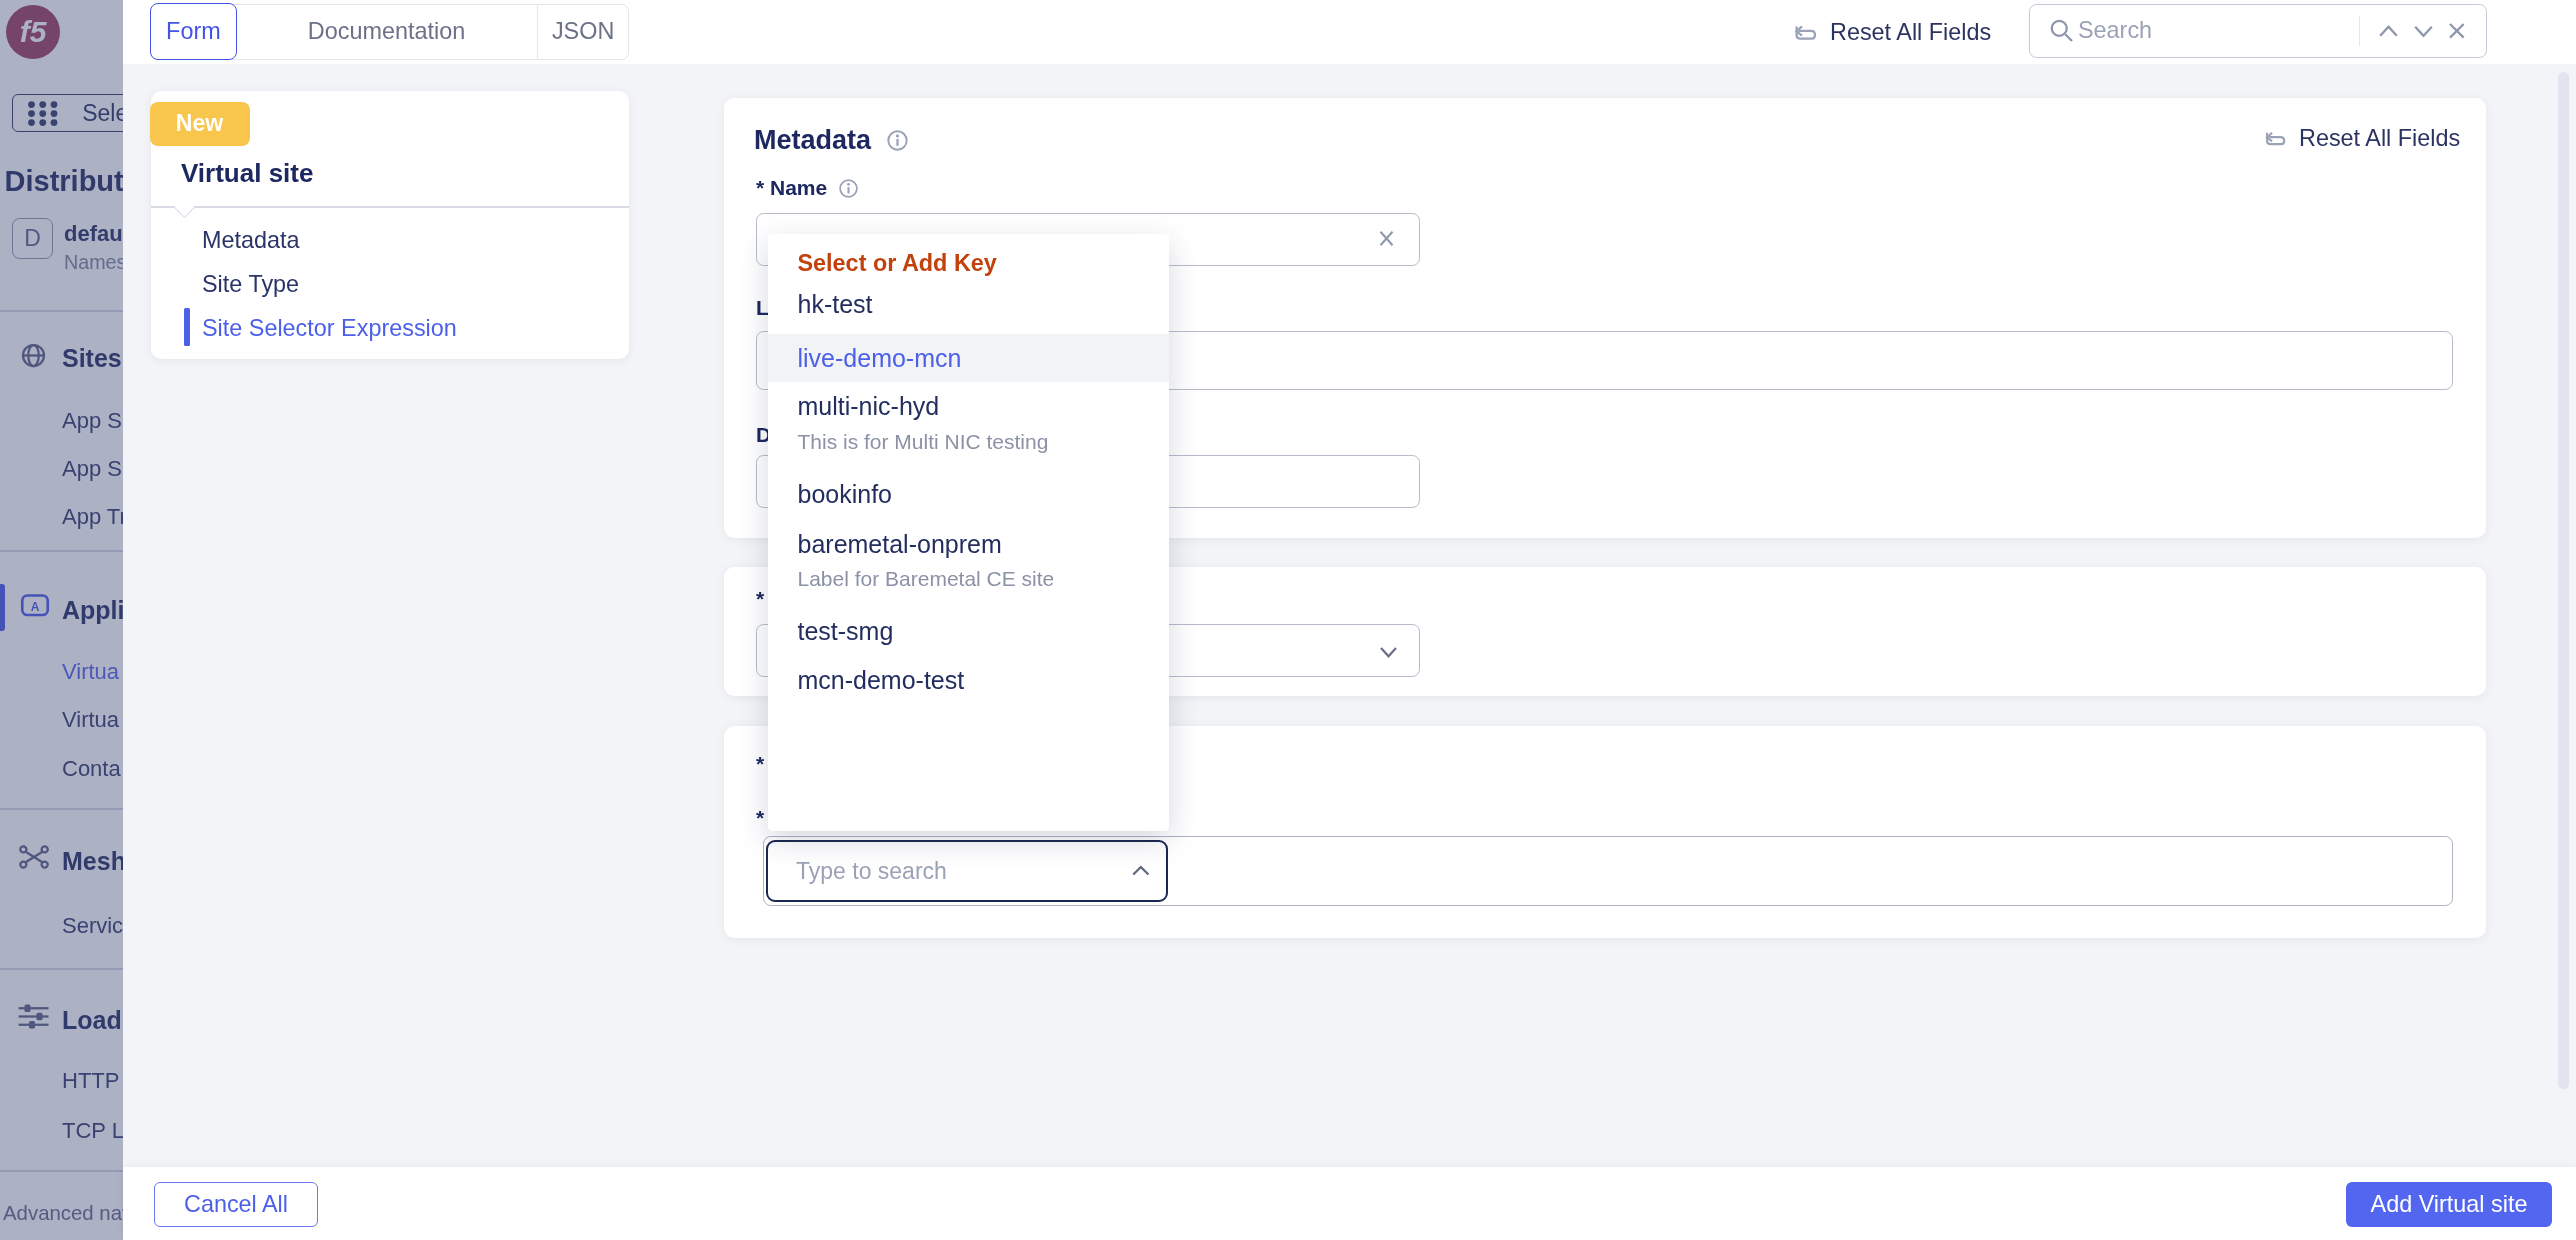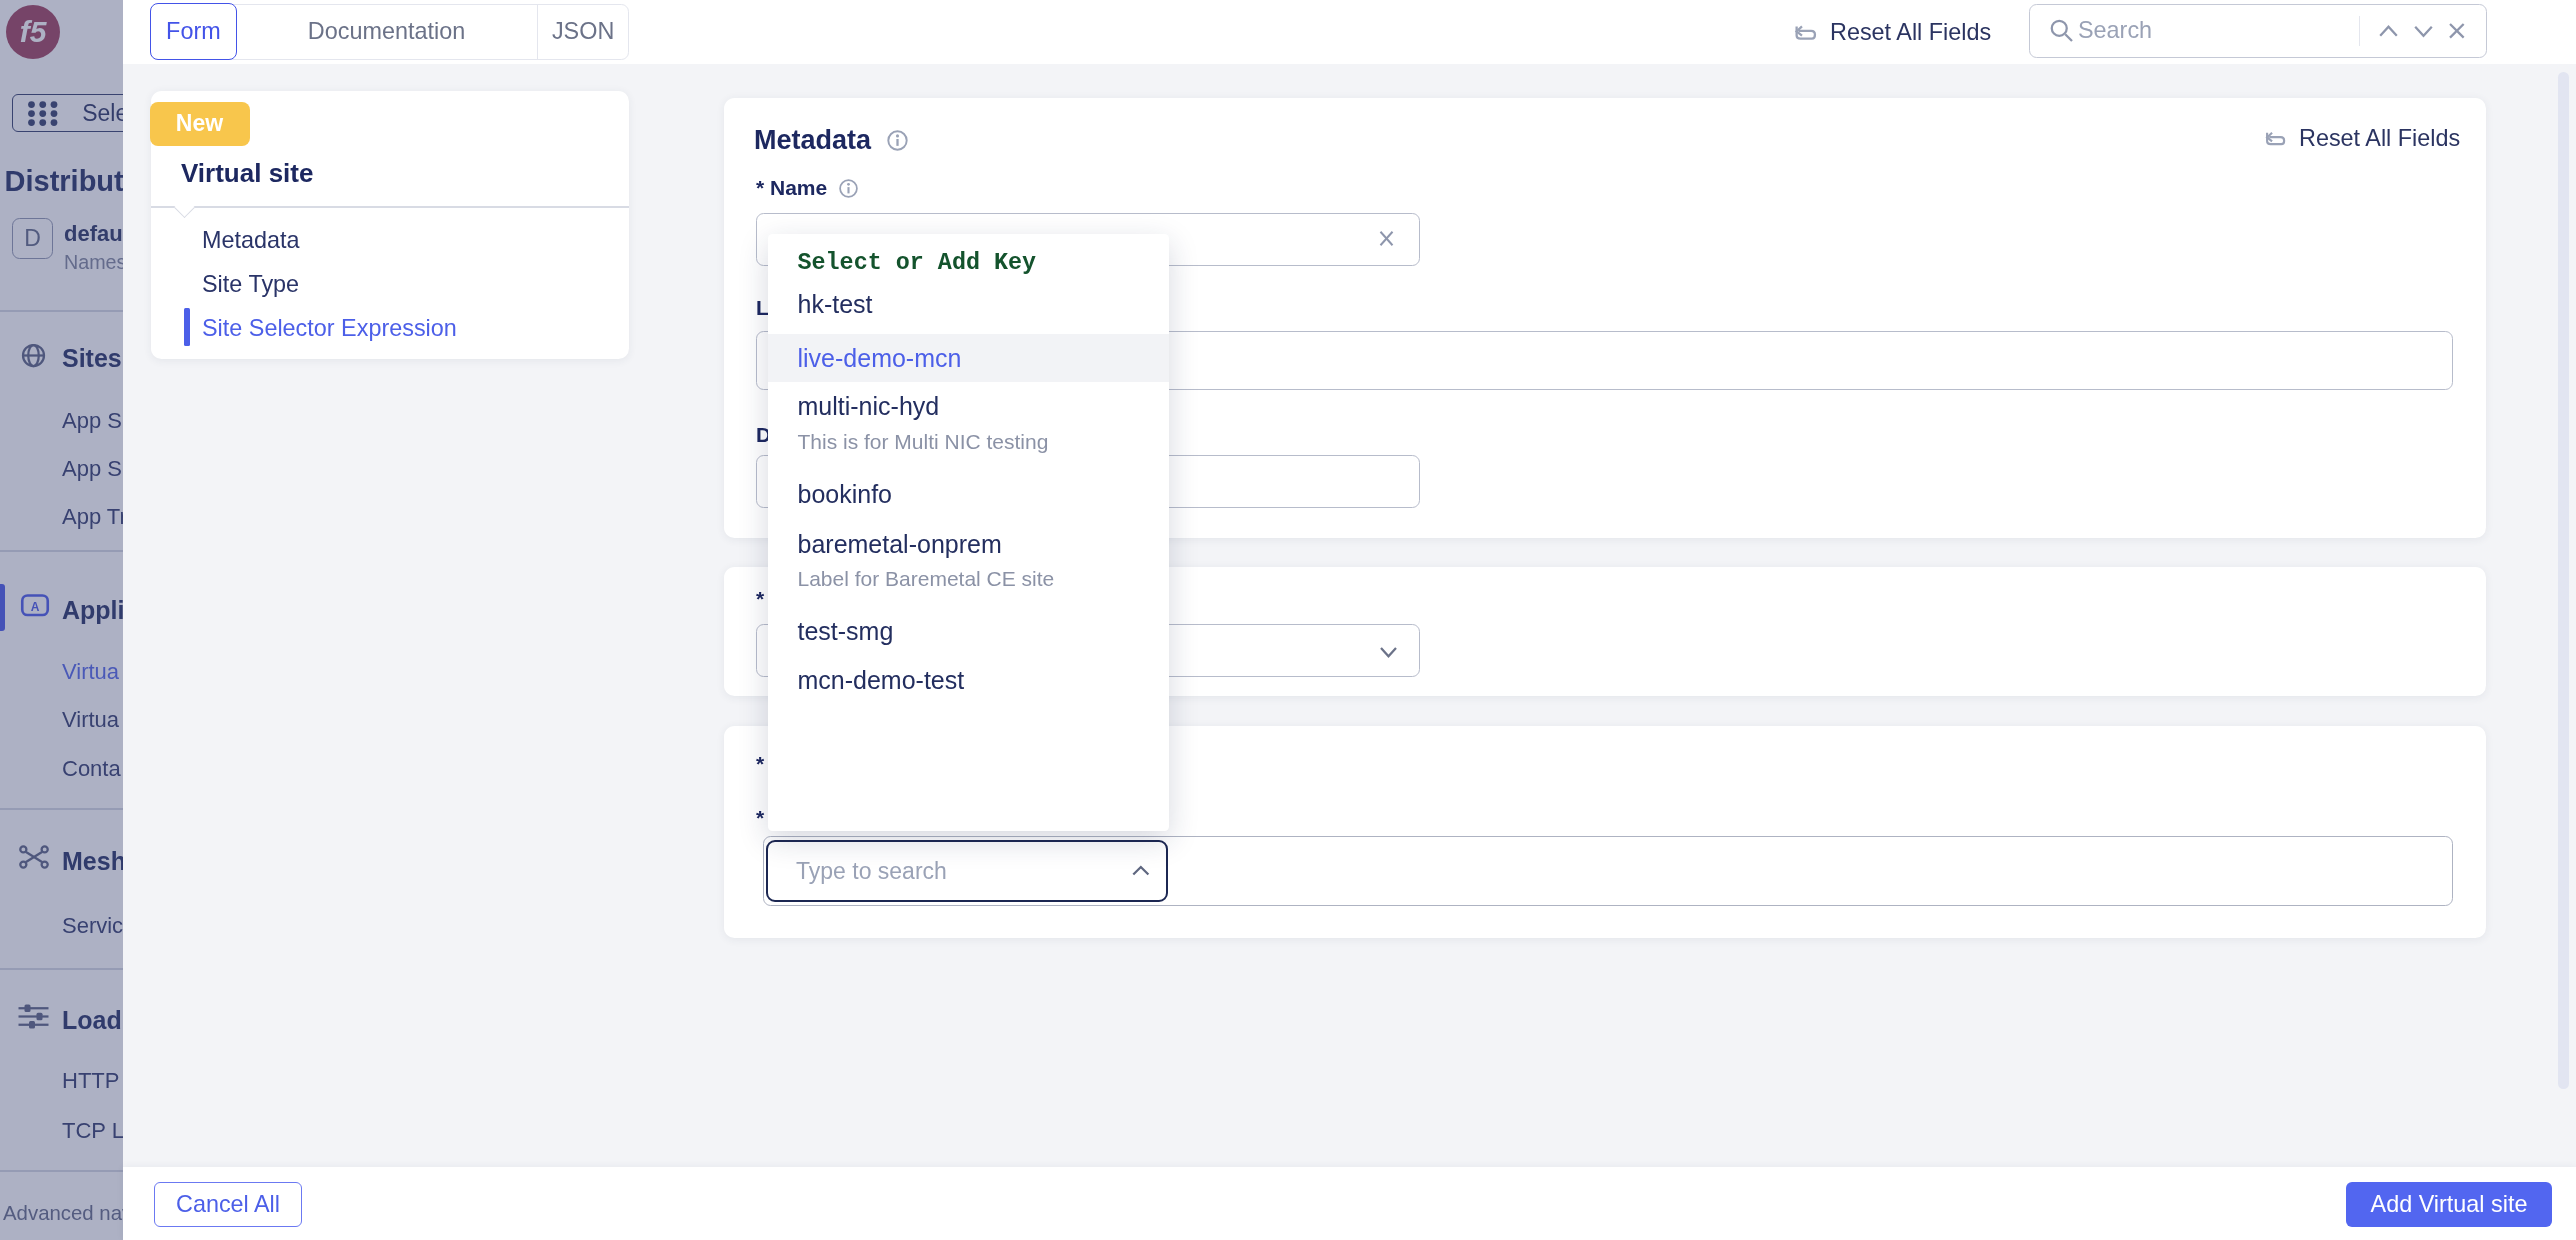--- a/index.html
+++ b/index.html
@@ -80,31 +80,31 @@
   
   .expr-box{position:absolute;left:39px;top:110px;width:1690px;height:70px;border:1.5px solid #aeb3c2;border-radius:7.6px;background:#fff;}
   .combo{position:absolute;left:42px;top:114px;width:402px;height:62px;border:2.3px solid #1c2752;border-radius:9px;background:#fff;
          display:flex;align-items:center;padding:0 15px 0 28px;}
   .combo input{border:none;outline:none;flex:1;font-size:23px;color:#2a3468;min-width:0;font-family:inherit;}
   .combo input::placeholder{color:#9aa2b6;}
 
   
   .dropdown{position:absolute;left:768px;top:234px;width:401px;height:597px;background:#fff;border-radius:4.5px;
             box-shadow:0 9px 30px rgba(30,40,80,0.18);z-index:9;overflow:hidden;}
-  .dd-header{position:absolute;left:29.5px;top:16px;font-size:23.4px;font-weight:bold;color:#14532d;font-family:Liberation Mono, monospace;}
+  .dd-header{position:absolute;left:29.5px;top:16px;font-size:23.4px;font-weight:bold;color:#c2410c;}
   .dd-row{position:absolute;left:0;width:401px;cursor:pointer;}
   .dd-label{position:absolute;left:29.5px;top:0;font-size:25px;color:#232e5f;white-space:nowrap;}
   .dd-label.blue{color:var(--link);}
   .dd-desc{position:absolute;left:29.5px;font-size:21px;color:#8b92a6;white-space:nowrap;}
   .dd-hl{position:absolute;left:0;top:100px;width:401px;height:48px;background:#f2f3f6;}
 
   
   .footer{position:absolute;left:123px;top:1167px;width:2453px;height:74px;background:#fff;z-index:7;
           box-shadow:0 -1.5px 7.6px rgba(40,50,90,0.06);}
-  .btn-cancel{position:absolute;left:31px;top:15px;width:148px;height:45px;border:1.5px solid #6b79f2;border-radius:6px;
+  .btn-cancel{position:absolute;left:31px;top:15px;width:164px;height:45px;border:1.5px solid #6b79f2;border-radius:6px;
           background:#fff;color:var(--link);font-size:23.4px;display:flex;align-items:center;justify-content:center;cursor:pointer;font-family:inherit;}
   .btn-submit{position:absolute;left:2223px;top:15px;width:206px;height:45px;border:none;border-radius:6px;
           background:var(--button);color:#fff;font-size:23.4px;display:flex;align-items:center;justify-content:center;cursor:pointer;font-family:inherit;}
 
   svg{display:block;}
 </style>
 </head>
 <body>
 
 <div id="app">

